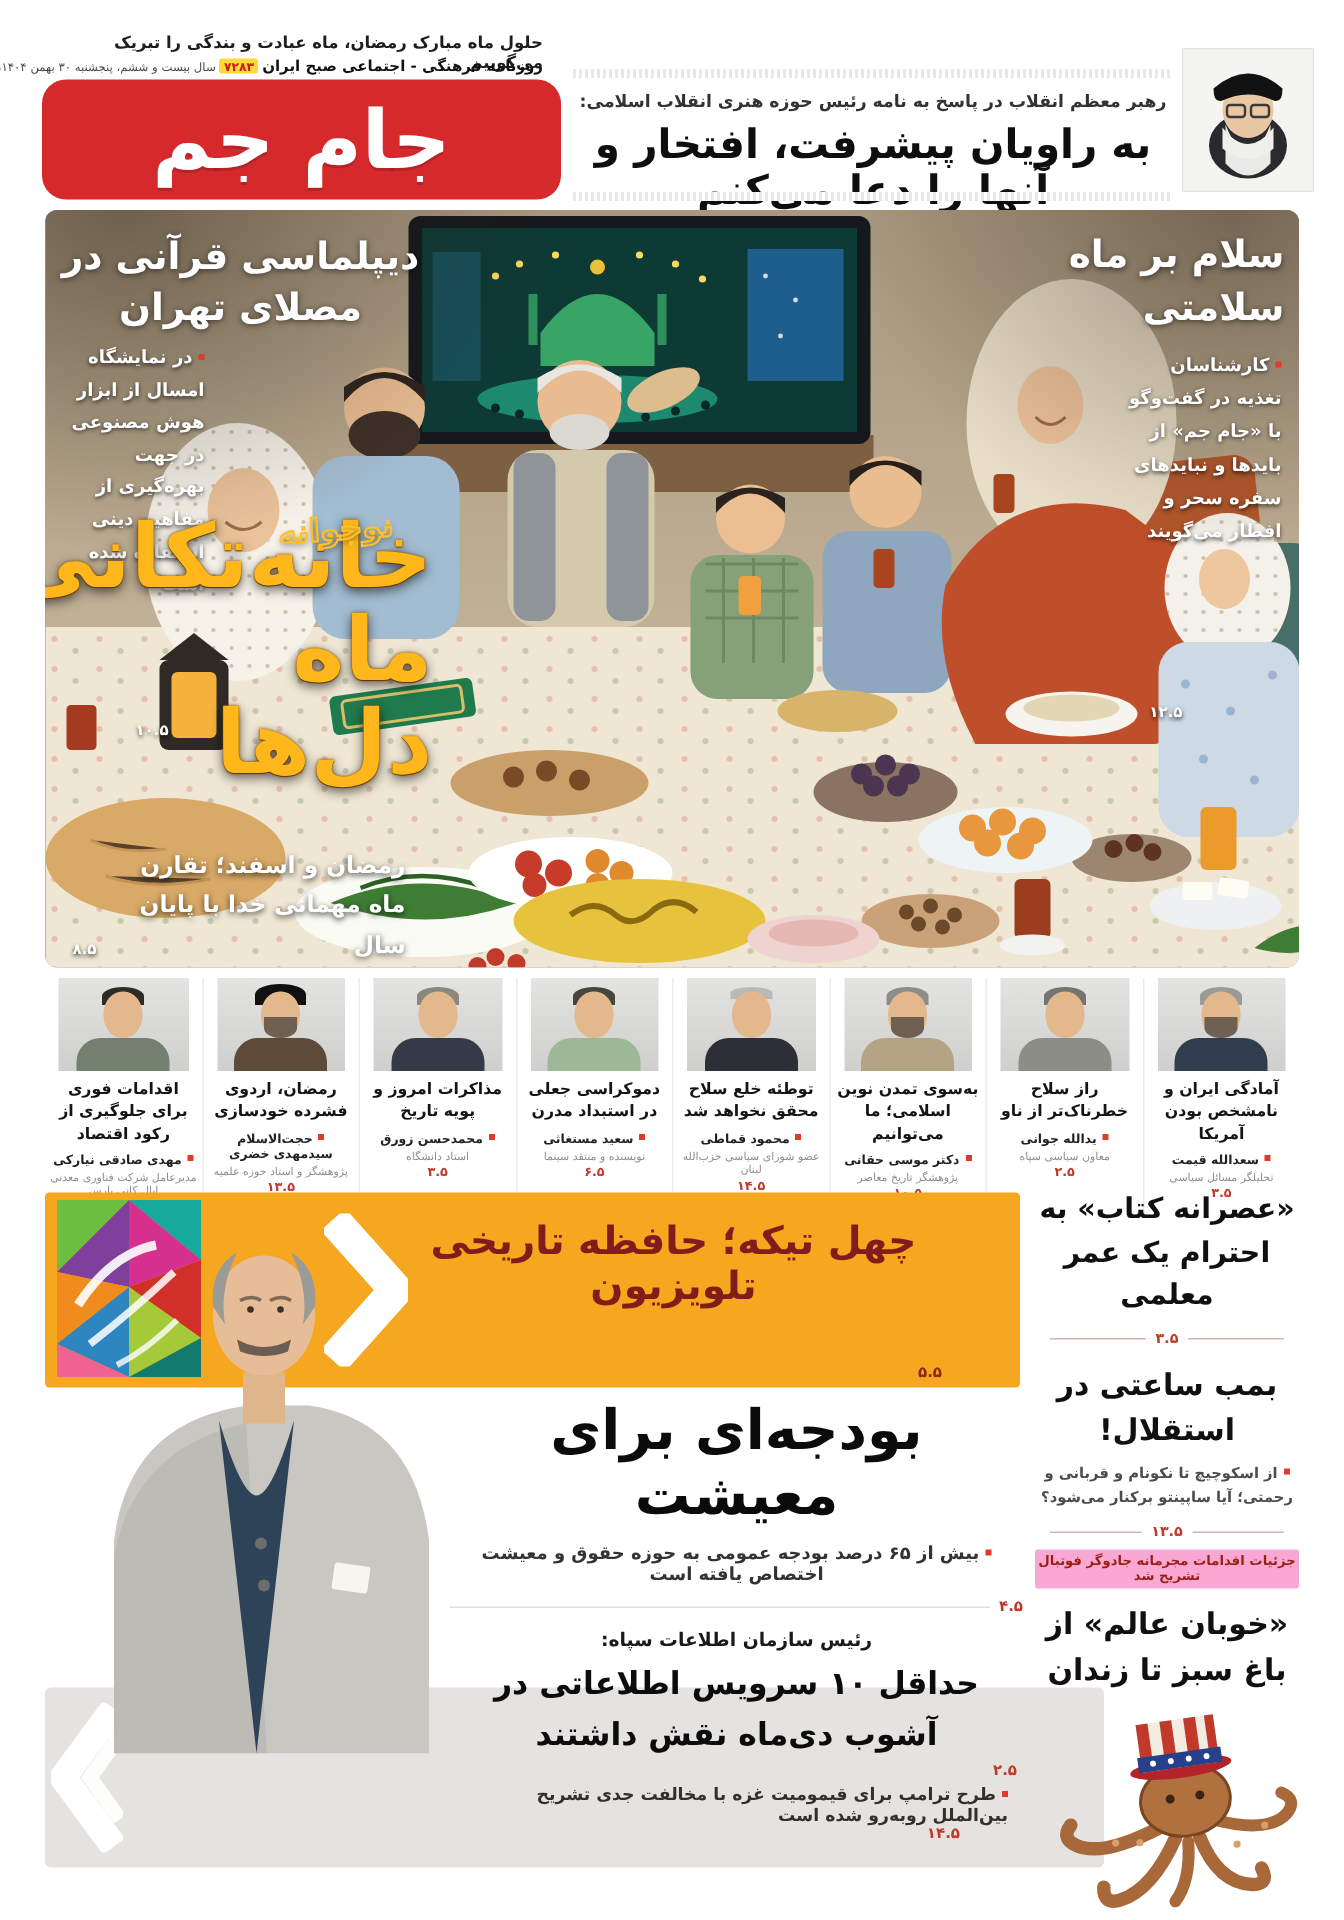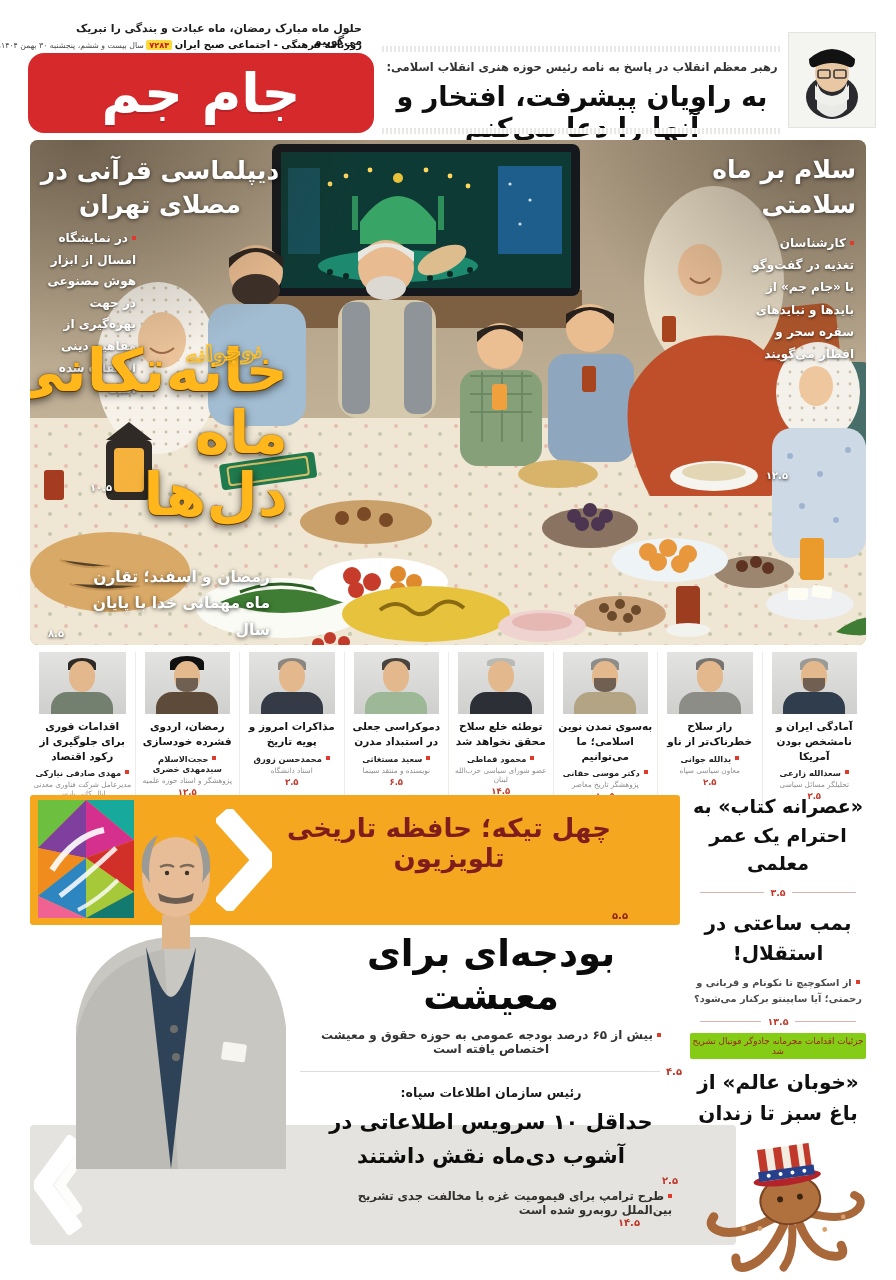--- a/index.html
+++ b/index.html
@@ -76,21 +76,21 @@
   .presenter { left:46px; top:797px; width:250px; height:372px; z-index:4; }
 
   
   .rightcol { left:690px; top:792px; width:176px; }
   .rc-h1 { font-size:19px; font-weight:bold; color:#101010; text-align:center; line-height:1.5; }
   .rc-h2 { font-size:20px; font-weight:bold; color:#101010; text-align:center; line-height:1.5; margin-top:10px; }
   .rc-sum { font-size:9.8px; color:#4c4c4c; text-align:center; line-height:1.65; margin-top:7px; font-weight:bold; }
   .rule { display:flex; align-items:center; gap:6px; margin:9px 10px 6px; }
   .rule i { flex:1; height:1px; background:#d9b4ae; }
   .rule span { color:#c0392b; font-size:9.5px; font-weight:bold; direction:ltr; }
-  .crime-kicker { margin-top:6px; background:#84cc16; color:#9c1d12; font-size:8.8px; font-weight:normal; text-align:center; padding:3px 2px; border-radius:2px; }
+  .crime-kicker { margin-top:6px; background:#f9a8d4; color:#9c1d12; font-size:8.8px; font-weight:bold; text-align:center; padding:3px 2px; border-radius:2px; }
   .crime-h { font-size:20px; font-weight:bold; color:#101010; text-align:center; line-height:1.55; margin-top:8px; }
   .crime-p { text-align:left; padding-left:14px; color:#c0392b; font-size:9.5px; font-weight:bold; margin-top:2px; direction:ltr; }
 
   
   .midcol { left:300px; top:932px; width:382px; text-align:center; z-index:2; }
   .eco-h { font-size:37px; font-weight:bold; color:#0b0b0b; }
   .eco-sum { font-size:12px; font-weight:bold; color:#333; margin-top:10px; }
   .mid-rule { display:flex; align-items:center; gap:6px; margin:10px 0 8px; }
   .mid-rule i { flex:1; height:1px; background:#dddddb; }
   .mid-rule span { color:#c0392b; font-size:10px; font-weight:bold; direction:ltr; }
@@ -365,21 +365,21 @@
 
   <div class="abs strip">
     <div class="card">
       <div class="ph av1">
           <div class="hw"></div>
           <div class="head"></div>
           <div class="beard"></div>
           <div class="sh"></div>
         </div>
       <div class="t">آمادگی ایران و نامشخص بودن آمریکا</div>
-      <div class="n"><span class="bullet"></span><span>سعدالله زارعی</span></div>
+      <div class="n"><span class="bullet"></span><span>سعدالله قیمت</span></div>
       <div class="r">تحلیلگر مسائل سیاسی</div>
       <div class="p">۳.۵</div>
     </div>
     <div class="card">
       <div class="ph av2">
           <div class="hw"></div>
           <div class="head"></div>
           <div class="sh"></div>
         </div>
       <div class="t">راز سلاح خطرناک‌تر از ناو</div>

